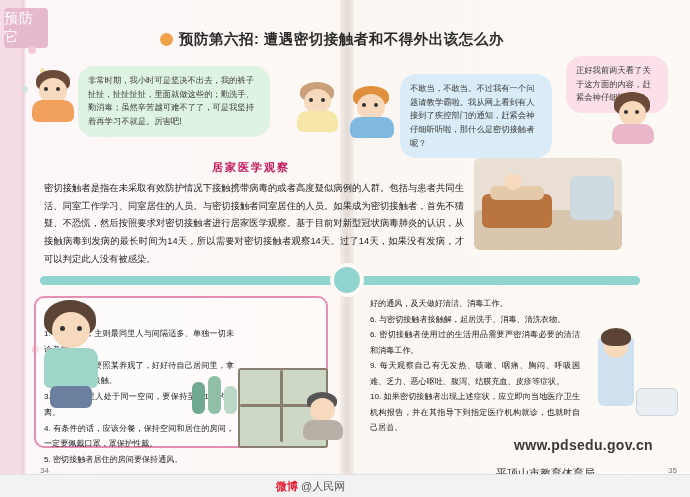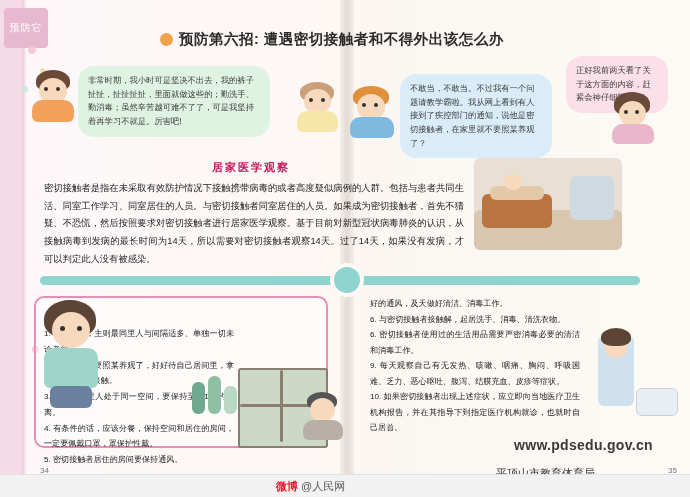--- a/index.html
+++ b/index.html
@@ -18,21 +18,21 @@
     position:absolute;left:0;top:0;width:22px;height:497px;
     background:#f4dbe6;
   }
   .left-band:after{
     content:"";position:absolute;left:22px;top:0;width:4px;height:497px;
     background:linear-gradient(to right,#e9c6d6,#f8eef3);
   }
   .corner-tag{
     position:absolute;left:4px;top:8px;width:44px;height:40px;
     background:#e6b9cf;border-radius:4px;
-    color:#fff;font-size:10px;letter-spacing:1px;
+    color:#fff;font-size:14px;letter-spacing:1px;
     display:flex;align-items:center;justify-content:center;
   }
   .left-dots{position:absolute;left:28px;top:46px;}
   .dot{position:absolute;border-radius:50%;}
   
   .gutter{
     position:absolute;left:340px;top:0;width:14px;height:497px;
     background:linear-gradient(to right,rgba(180,160,150,.10),rgba(140,120,110,.22),rgba(180,160,150,.10));
   }
   
@@ -163,21 +163,21 @@
   <div class="bubble b-green" style="left:78px;top:66px;width:172px;">非常时期，我小时可是坚决不出去，我的裤子扯扯，扯扯扯扯，里面就做这些的；勤洗手、勤消毒；虽然辛苦越可难不了了，可是我坚持着再学习不就是。厉害吧!</div>
 
   <div class="char" style="left:296px;top:82px;width:44px;height:50px;">
     <div class="hair" style="left:4px;top:0;width:34px;height:20px;background:#caa07a;"></div>
     <div class="head" style="left:8px;top:7px;width:27px;height:25px;background:#f7d9bd;"></div>
     <div class="body-sh" style="left:1px;top:29px;width:41px;height:21px;background:#f6e6a8;"></div>
     <div class="head" style="left:13px;top:16px;width:4px;height:4px;background:#333;"></div>
     <div class="head" style="left:25px;top:16px;width:4px;height:4px;background:#333;"></div>
   </div>
 
-  <div class="bubble b-blue" style="left:400px;top:74px;width:132px;">不敢当，不敢当。不过我有一个问题请教学霸啦。我从网上看到有人接到了疾控部门的通知，说他是密切接触者，在家里就不要照某养观了？</div>
+  <div class="bubble b-blue" style="left:400px;top:74px;width:132px;">不敢当，不敢当。不过我有一个问题请教学霸啦。我从网上看到有人接到了疾控部门的通知，赶紧会神仔细听听啦，那什么是密切接触者呢？</div>
 
   <div class="char" style="left:348px;top:86px;width:48px;height:52px;">
     <div class="hair" style="left:5px;top:0;width:36px;height:21px;background:#e08f3c;"></div>
     <div class="head" style="left:9px;top:8px;width:28px;height:26px;background:#f7d9bd;"></div>
     <div class="body-sh" style="left:2px;top:31px;width:44px;height:21px;background:#7fb9e0;"></div>
     <div class="head" style="left:14px;top:17px;width:4px;height:4px;background:#333;"></div>
     <div class="head" style="left:26px;top:17px;width:4px;height:4px;background:#333;"></div>
   </div>
 
   <div class="bubble b-pink" style="left:566px;top:56px;width:82px;">正好我前两天看了关于这方面的内容，赶紧会神仔细听听啦!</div>

